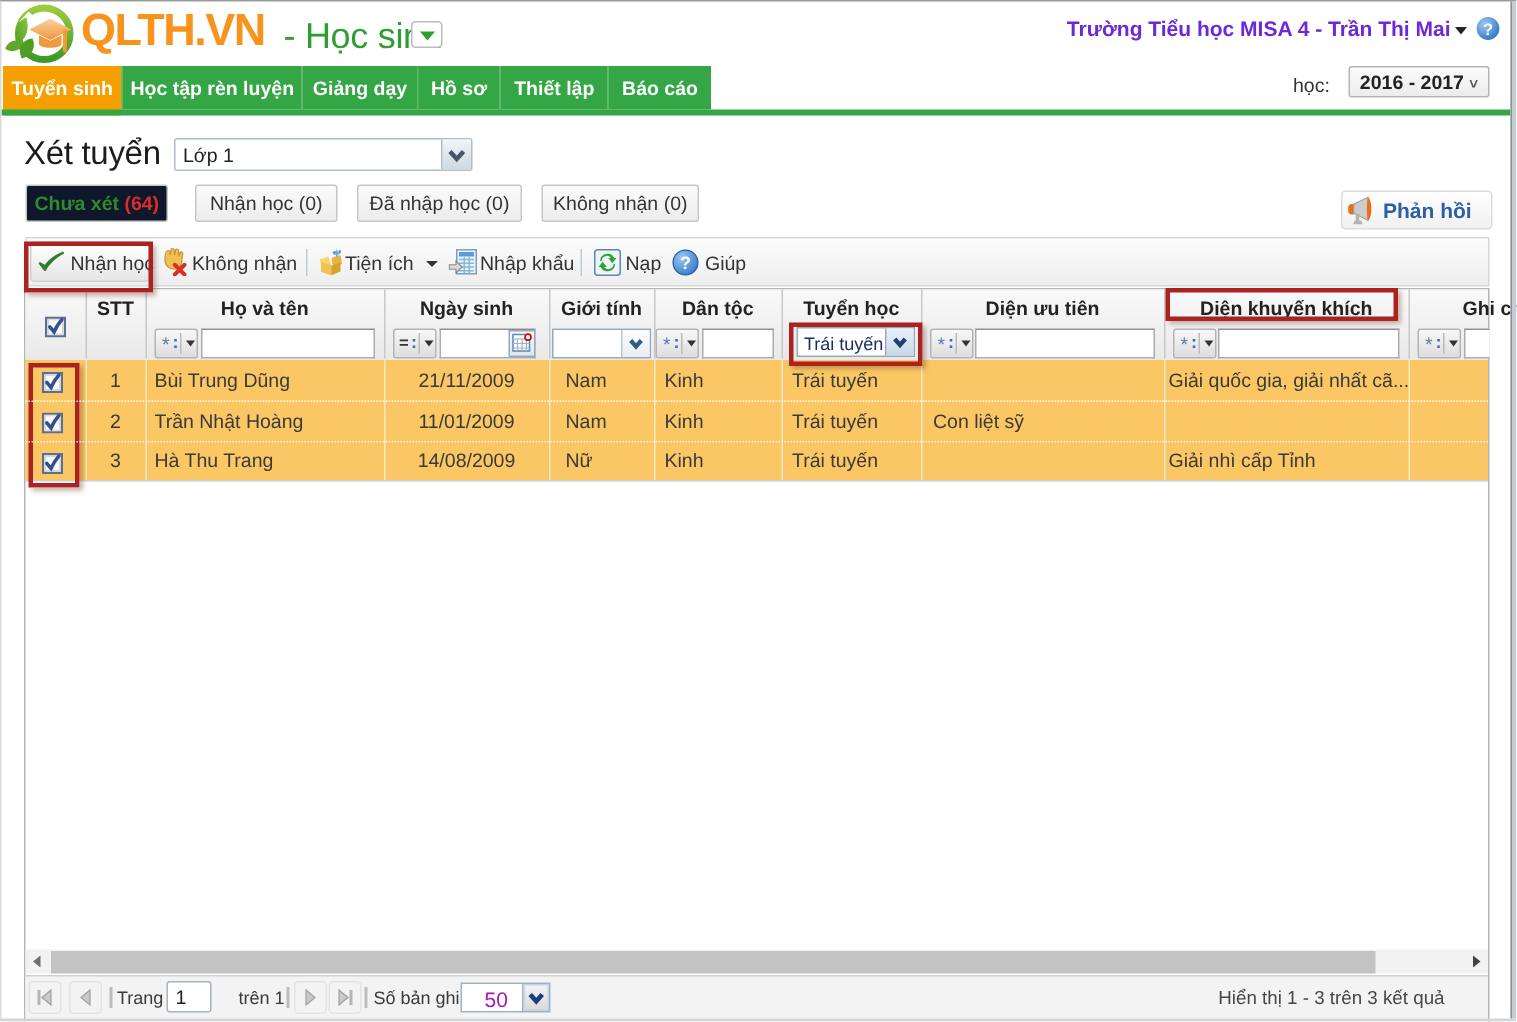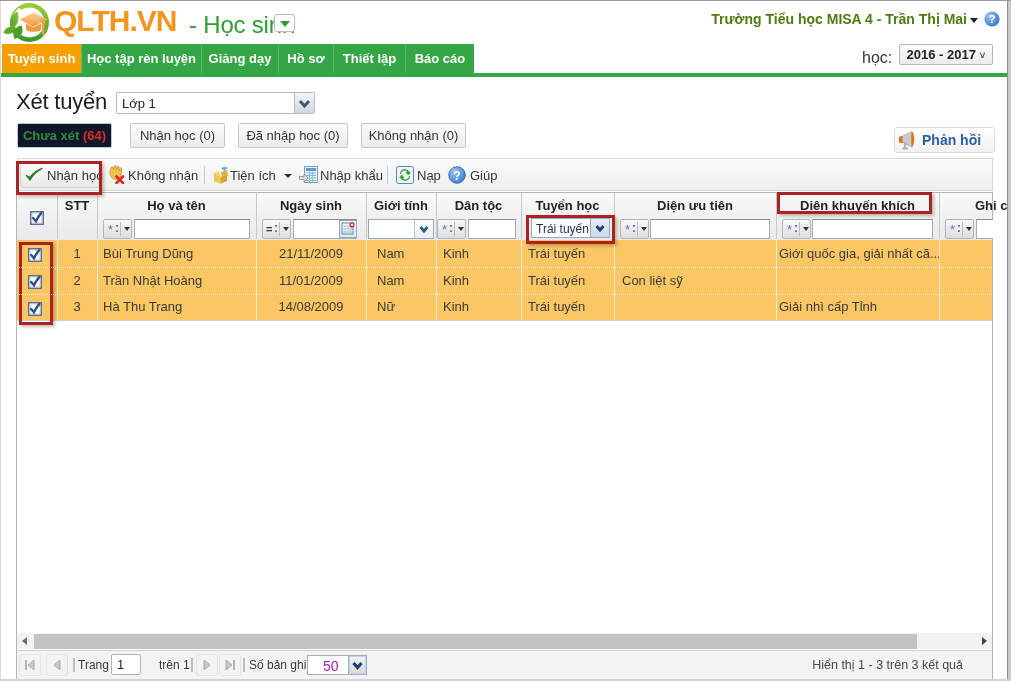--- a/index.html
+++ b/index.html
@@ -72,21 +72,21 @@
 <path d="M32.5 10.5 L46.5 17.6 L32.5 24.7 L18.5 17.6 Z" fill="url(#capg)"></path>
 <path d="M25 21.5 L25 27.2 C25 30.7 40 30.7 40 27.2 L40 21.5 L32.5 25.2 Z" fill="#f09a3e"></path>
 <rect x="40.9" y="17.5" width="2.7" height="15.5" rx="1.2" fill="#f29c38"></rect>
 </svg>
 </div>
 <div class="abs" style="left:54px;top:4px;width:200px;height:32px;font-size:30px;font-weight:bold;color:#f7941d;letter-spacing:-1px;">QLTH.VN</div>
 <div class="abs" style="left:189px;top:11px;font-size:24px;color:#2f9d2f;letter-spacing:-0.2px;">- Học sinh</div>
 <div class="abs" style="left:274px;top:14px;width:21px;height:18px;box-sizing:border-box;background:#fff;border:1px solid #bbb;border-radius:3px;">
   <div style="position:absolute;left:5px;top:6px;width:0;height:0;border:5px solid transparent;border-top:6px solid #2f9d2f;border-bottom:none;"></div>
 </div>
-<div class="abs" style="left:600px;top:11px;width:367px;height:18px;font-size:14px;font-weight:bold;color:#4d7c0f;text-align:right;">Trường Tiểu học MISA 4 - Trần Thị Mai</div>
+<div class="abs" style="left:600px;top:11px;width:367px;height:18px;font-size:14px;font-weight:bold;color:#6d28d9;text-align:right;">Trường Tiểu học MISA 4 - Trần Thị Mai</div>
 <div class="abs" style="left:970px;top:18px;width:0;height:0;border:4px solid transparent;border-top:5px solid #222;border-bottom:none;"></div>
 <div class="abs" style="left:984px;top:11px;width:16px;height:16px;">
 <svg width="16" height="16" viewBox="0 0 16 16">
 <defs>
         <radialGradient id="helpg" cx="0.35" cy="0.3" r="0.8">
           <stop offset="0" stop-color="#9ec7f0"></stop>
           <stop offset="1" stop-color="#2a72c8"></stop>
         </radialGradient>
       </defs>
 <circle cx="8" cy="8" r="7.6" fill="url(#helpg)"></circle>
@@ -96,21 +96,21 @@
 
 <div class="abs" id="nav">
   <div class="tab active" style="left:1px;width:79px;">Tuyển sinh</div>
   <div class="tab" style="left:80px;width:120px;border-left:1px solid #5cb86a;box-sizing:border-box;">Học tập rèn luyện</div>
   <div class="tab" style="left:200px;width:77px;border-left:1px solid #5cb86a;box-sizing:border-box;">Giảng dạy</div>
   <div class="tab" style="left:277px;width:55px;border-left:1px solid #5cb86a;box-sizing:border-box;">Hồ sơ</div>
   <div class="tab" style="left:332px;width:72px;border-left:1px solid #5cb86a;box-sizing:border-box;">Thiết lập</div>
   <div class="tab" style="left:404px;width:69px;border-left:1px solid #5cb86a;box-sizing:border-box;">Báo cáo</div>
 </div>
 <div class="abs" id="navstrip"></div>
-<div class="abs" style="left:862px;top:49px;font-size:16px;color:#333;">học:</div>
+<div class="abs" style="left:862px;top:49px;font-size:13px;color:#333;">học:</div>
 <div class="abs gbtn" style="left:899px;top:44px;width:94px;height:21px;line-height:20px;font-weight:bold;font-size:13px;color:#222;border-color:#b5b5b5;">2016 - 2017 <span style="font-size:10px;color:#555;">˅</span></div>
 
 <div class="abs" style="left:16px;top:89px;font-size:22px;color:#1c1c1c;letter-spacing:-0.2px;">Xét tuyển</div>
 <div class="abs" style="left:116px;top:92px;width:199px;height:22px;box-sizing:border-box;background:#fff;border:1px solid #aebecb;border-radius:2px;">
   <div style="position:absolute;left:5px;top:3px;font-size:13px;color:#222;">Lớp 1</div>
   <div style="position:absolute;right:0;top:0;width:19px;height:20px;background:linear-gradient(#f2f5f8,#cdd9e2);border-left:1px solid #aebecb;">
     <svg width="19" height="20" viewBox="0 0 19 20">
         <path d="M5 8 L9.5 13 L14 8" fill="none" stroke="#44576b" stroke-width="3"></path>
       </svg>
   </div>
@@ -306,21 +306,21 @@
           <rect x="0.75" y="0.75" width="12.5" height="12.5" fill="#fff" stroke="#5c6f8e" stroke-width="1.5"></rect>
           <rect x="2.2" y="2.2" width="9.6" height="9.6" fill="#fdfdfd" stroke="#cfd4dc" stroke-width="0.8"></rect>
           <path d="M3.2 6.9 L6 10.3 C7.5 6.9 9.2 4.4 11.2 2.1" fill="none" stroke="#32508c" stroke-width="2.4" stroke-linecap="round"></path>
         </svg></div>
     <div class="rcell" style="left:40px;width:40px;text-align:center;">1</div>
     <div class="rcell" style="left:86px;text-align:center;">Bùi Trung Dũng</div>
     <div class="rcell" style="left:239px;width:110px;text-align:center;">21/11/2009</div>
     <div class="rcell" style="left:360px;">Nam</div>
     <div class="rcell" style="left:426px;">Kinh</div>
     <div class="rcell" style="left:511px;">Trái tuyến</div>
-    <div class="rcell" style="left:762px;width:166px;">Giới quốc gia, giải nhất cã...</div>
+    <div class="rcell" style="left:762px;width:166px;">Giải quốc gia, giải nhất cã...</div>
     <div class="rvline" style="left:40px;"></div>
       <div class="rvline" style="left:80px;"></div>
     <div class="rvline" style="left:239px;"></div>
       <div class="rvline" style="left:349px;"></div>
     <div class="rvline" style="left:419px;"></div>
       <div class="rvline" style="left:504px;"></div>
     <div class="rvline" style="left:597px;"></div>
       <div class="rvline" style="left:759px;"></div>
     <div class="rvline" style="left:922px;"></div>
   </div>

